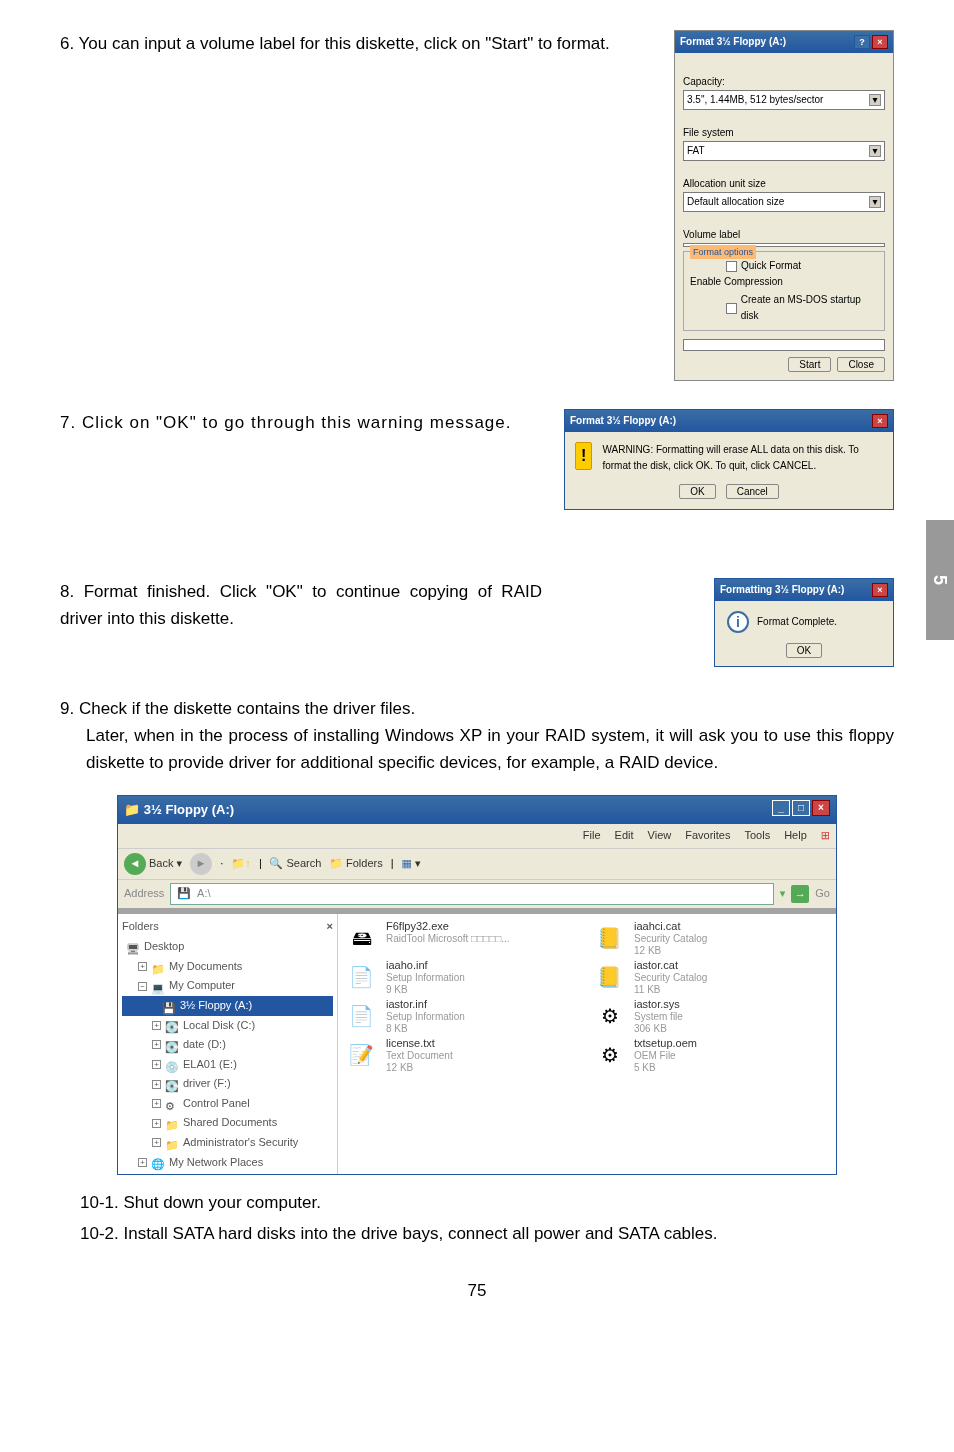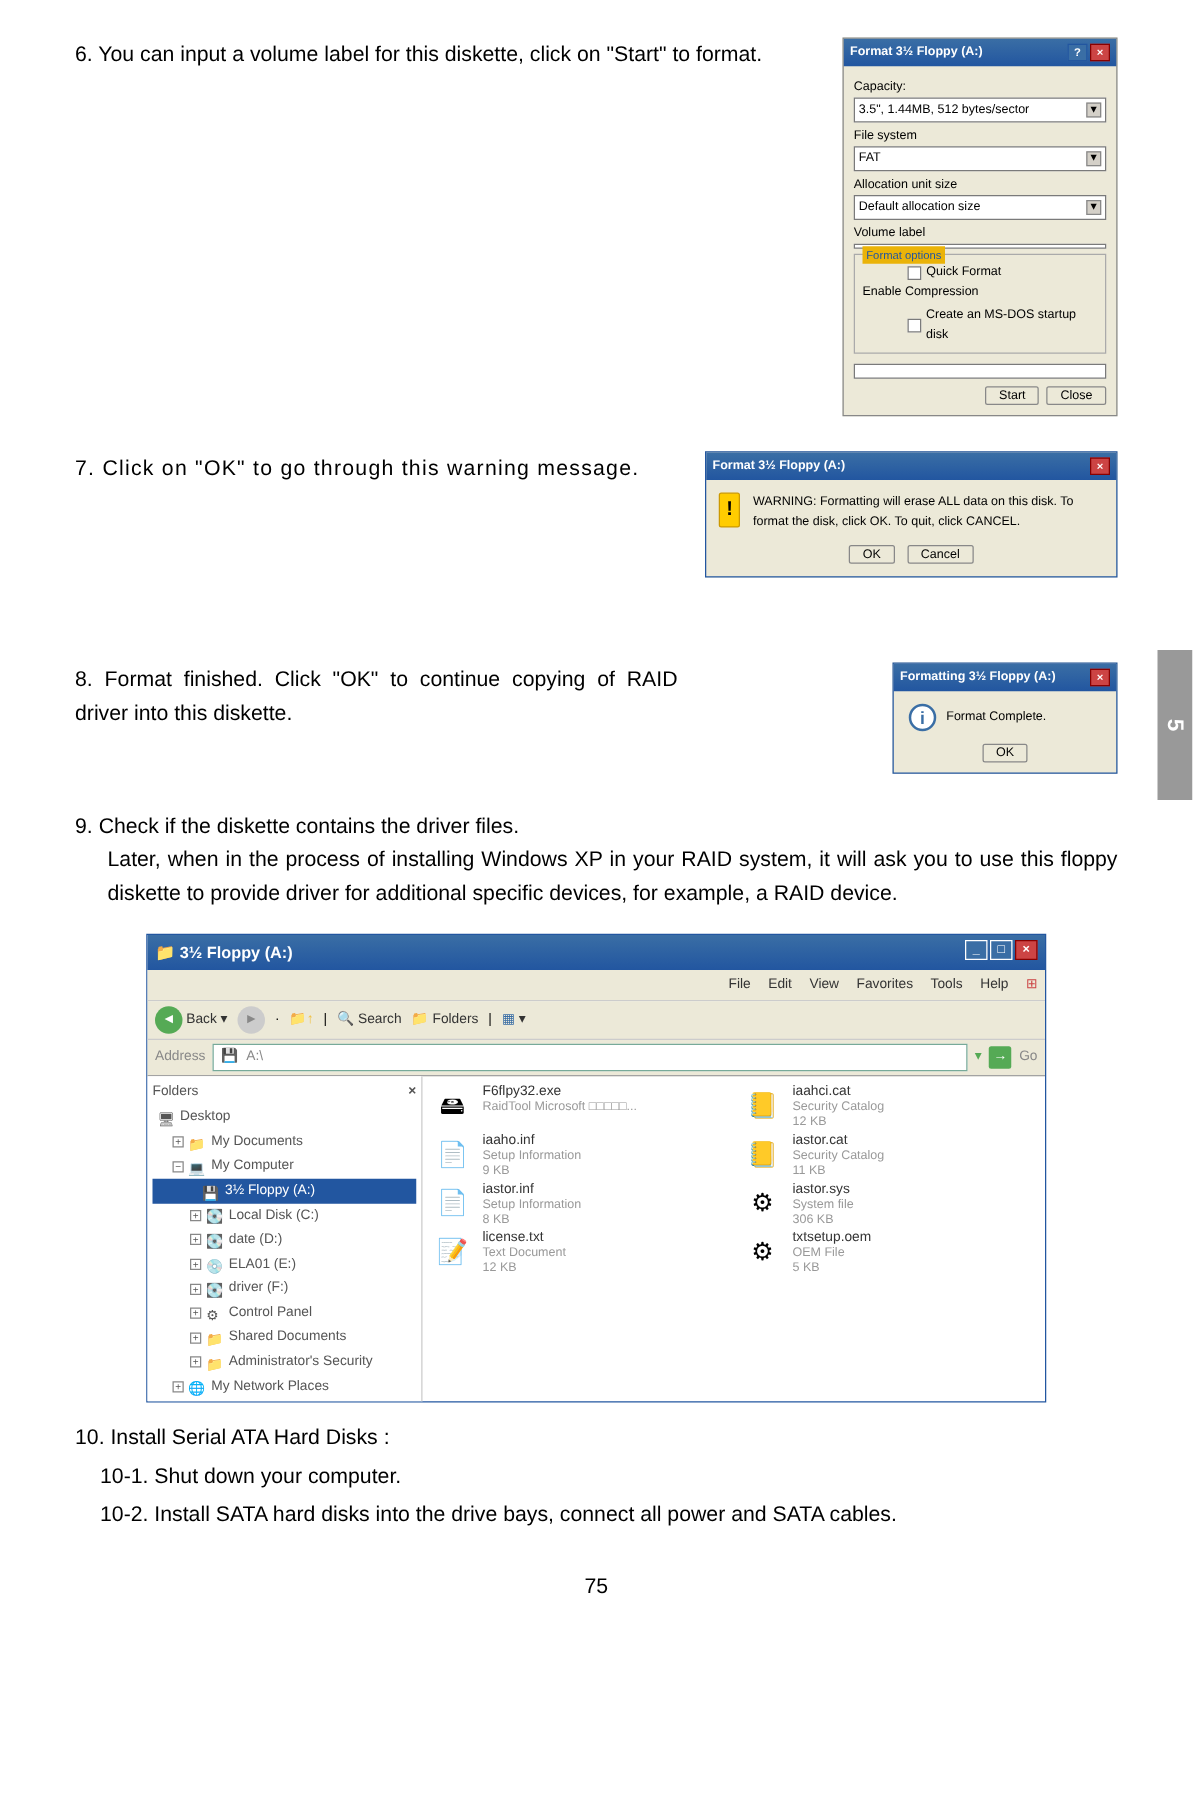--- a/index.html
+++ b/index.html
@@ -9,25 +9,25 @@
 .step-full { margin-bottom: 18px; }
 .indent { padding-left: 26px; }
 
 
 .format-dlg { width: 220px; border: 1px solid #888; background: #ece9d8; font-size: 10px; }
 .title-bar { background: linear-gradient(#3a6ea5,#2256a0); color: #fff; padding: 3px 5px; display: flex; justify-content: space-between; align-items: center; font-weight: bold; }
 .title-bar .btns { display: flex; gap: 2px; }
 .tbtn { width: 16px; height: 14px; background: #c44; border: 1px solid #800; display: flex; align-items: center; justify-content: center; font-size: 9px; color: #fff; }
 .tbtn.help { background: #3a6ea5; border-color: #2256a0; }
 .dlg-body { padding: 6px 8px 8px; }
-.dlg-body label { display: block; color: #000; margin-top: 3px; }
+.dlg-body label { display: block; color: #000; margin-top: 15px; }
 .dlg-body .sel { background: #fff; border: 1px solid #7a7a7a; padding: 1px 3px; display: flex; justify-content: space-between; align-items: center; margin-bottom: 2px; }
 .dlg-body .sel .dd { width: 12px; height: 12px; background: #d4d0c8; border: 1px solid #888; text-align: center; line-height: 10px; }
 .grp { border: 1px solid #aaa; padding: 4px 6px 6px; margin-top: 4px; position: relative; }
-.grp-lbl { position: absolute; top: -7px; left: 6px; background: #eab308; padding: 0 3px; color: #2256a0; font-size: 9px; }
+.grp-lbl { position: absolute; top: -7px; left: 6px; background: #fdba74; padding: 0 3px; color: #2256a0; font-size: 9px; }
 .chk { display: flex; align-items: center; gap: 4px; margin-top: 2px; margin-left: 36px; }
 .chk .box { width: 11px; height: 11px; border: 1px solid #7a7a7a; background: #fff; }
 .prog { height: 12px; border: 1px solid #7a7a7a; background: #fff; margin-top: 8px; }
 .btnrow { display: flex; justify-content: flex-end; gap: 6px; margin-top: 6px; }
 .winbtn { border: 1px solid #888; background: #ece9d8; padding: 1px 10px; font-size: 10px; border-radius: 2px; }
 
 
 .warn-dlg { width: 330px; border: 1px solid #2256a0; background: #ece9d8; font-size: 10px; margin-bottom: 40px; }
 .warn-body { padding: 10px; display: flex; gap: 10px; }
 .warn-icon { width: 28px; height: 28px; background: #ffcc00; border: 1px solid #cc9900; display: flex; align-items: center; justify-content: center; font-weight: bold; color: #000; font-size: 16px; border-radius: 2px; }
@@ -45,21 +45,21 @@
 .exp-title .wbtns { display: flex; gap: 2px; }
 .wbtn { width: 18px; height: 16px; background: #3a6ea5; border: 1px solid #fff; display: flex; align-items: center; justify-content: center; color: #fff; font-size: 10px; }
 .wbtn.close { background: #c44; border-color: #800; }
 .menu { background: #ece9d8; padding: 3px 6px; display: flex; gap: 14px; color: #333; border-bottom: 1px solid #ccc; justify-content: flex-end; }
 .menu-left { display: flex; gap: 14px; }
 .toolbar { background: #ece9d8; padding: 4px 6px; display: flex; align-items: center; gap: 8px; border-bottom: 1px solid #ccc; }
 .tool { display: flex; align-items: center; gap: 3px; color: #333; }
 .circ { width: 22px; height: 22px; border-radius: 50%; display: flex; align-items: center; justify-content: center; color: #fff; }
 .circ.green { background: #5a5; }
 .circ.gray { background: #ccc; color: #888; }
-.addrbar { background: #ece9d8; padding: 3px 6px; display: flex; align-items: center; gap: 6px; color: #888; border-bottom: 1px solid #a3a3a3; }
+.addrbar { background: #ece9d8; padding: 3px 6px; display: flex; align-items: center; gap: 6px; color: #888; border-bottom: 6px solid #a3a3a3; }
 .addrbar .addr { flex: 1; background: #fff; border: 1px solid #7a9; padding: 1px 6px; display: flex; align-items: center; gap: 6px; color: #888; }
 .go { background: #5a5; color: #fff; width: 18px; height: 18px; display: flex; align-items: center; justify-content: center; border-radius: 2px; }
 .exp-body { display: flex; height: 260px; }
 .folders-pane { width: 220px; border-right: 1px solid #ccc; background: #fff; padding: 4px; overflow: hidden; color: #555; }
 .folders-hdr { display: flex; justify-content: space-between; align-items: center; color: #555; margin-bottom: 2px; }
 .folders-hdr .x { cursor: default; font-weight: bold; }
 .tree { font-size: 11px; }
 .tree .node { padding: 1px 0 1px 4px; display: flex; align-items: center; gap: 4px; }
 .tree .node.sel { background: #2256a0; color: #fff; }
 .tree .exp { width: 9px; height: 9px; border: 1px solid #888; font-size: 8px; line-height: 7px; text-align: center; }
@@ -380,18 +380,17 @@
             <div class="fname">txtsetup.oem</div>
             <div class="fmeta">OEM File</div>
             <div class="fmeta">5 KB</div>
           </div>
         </div>
     </div>
   </div>
 </div>
 
 <div class="step-full" style="margin-top:14px;">
-  <div>10. Install Serial ATA Hard Disks :</div>
   <div class="sub-step">10-1. Shut down your computer.</div>
   <div class="sub-step">10-2. Install SATA hard disks into the drive bays, connect all power and SATA cables.</div>
 </div>
 
 <div class="pagenum">75</div>
 
 </body></html>

